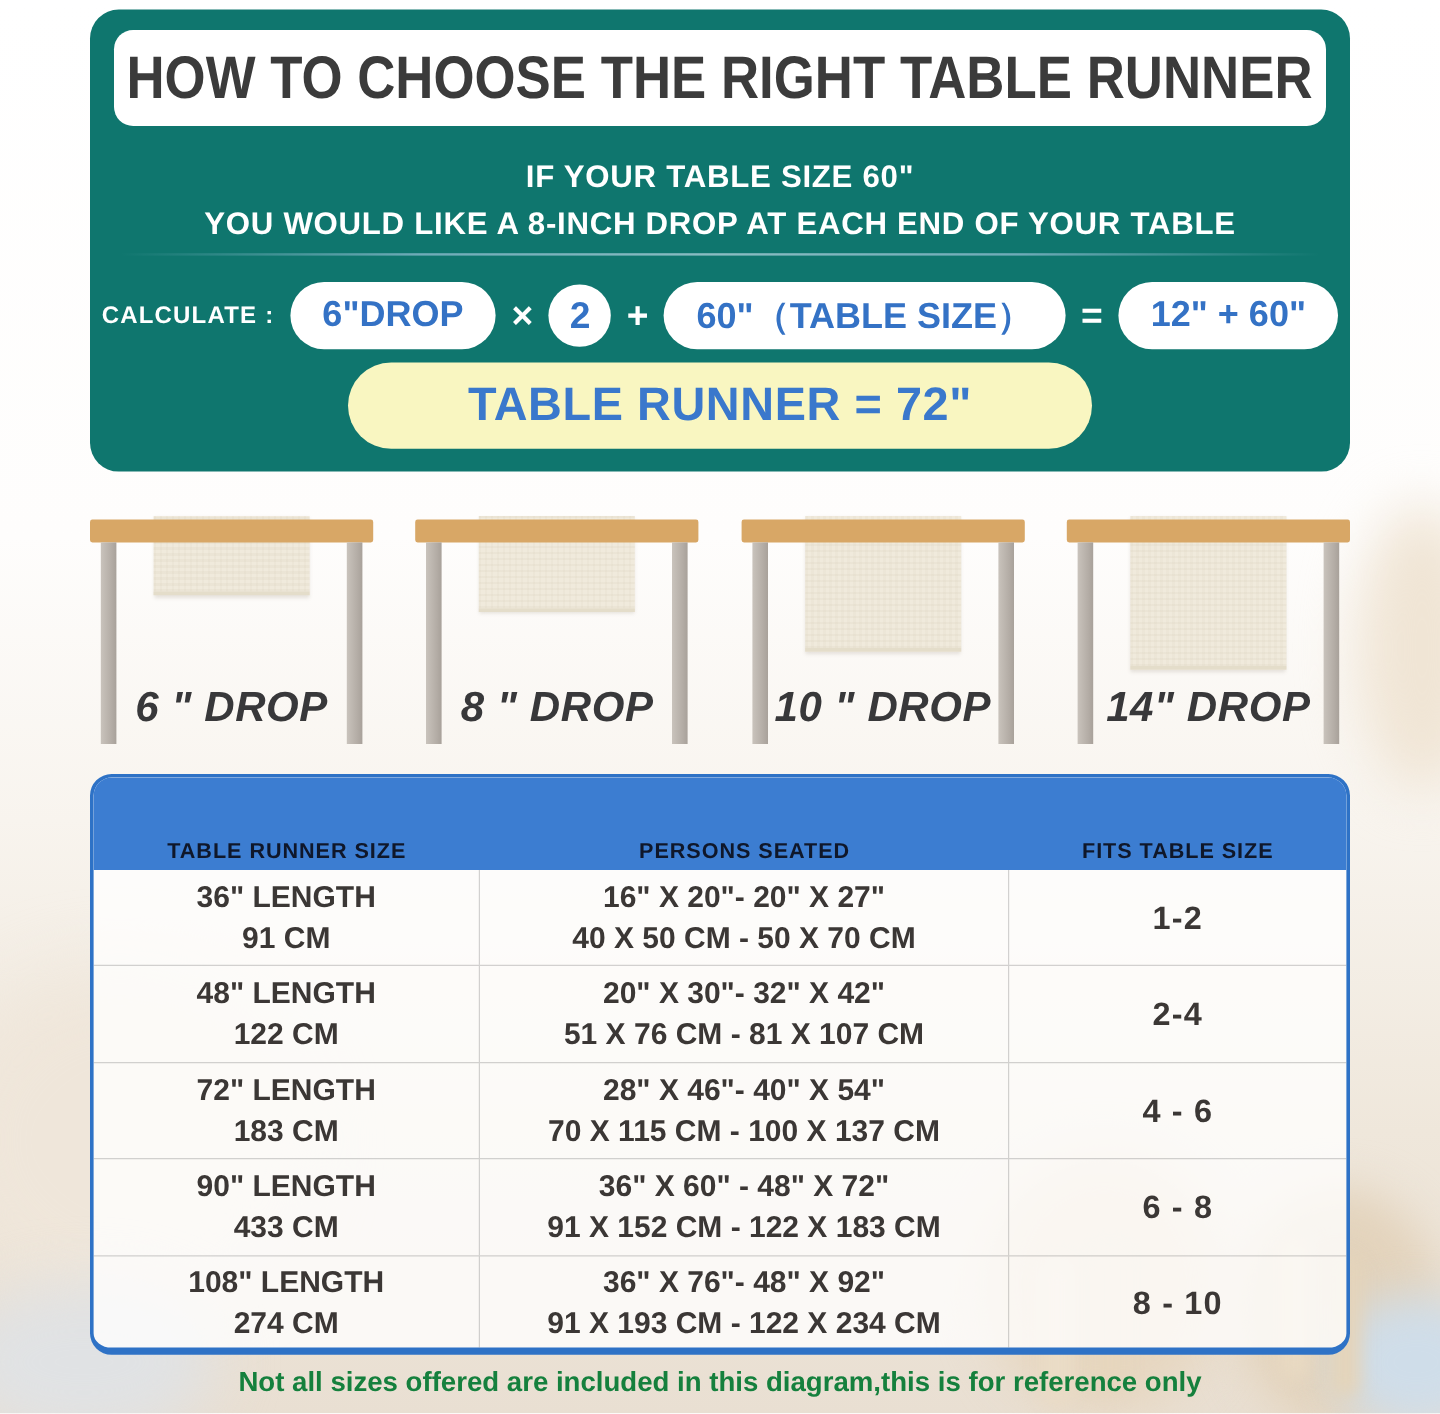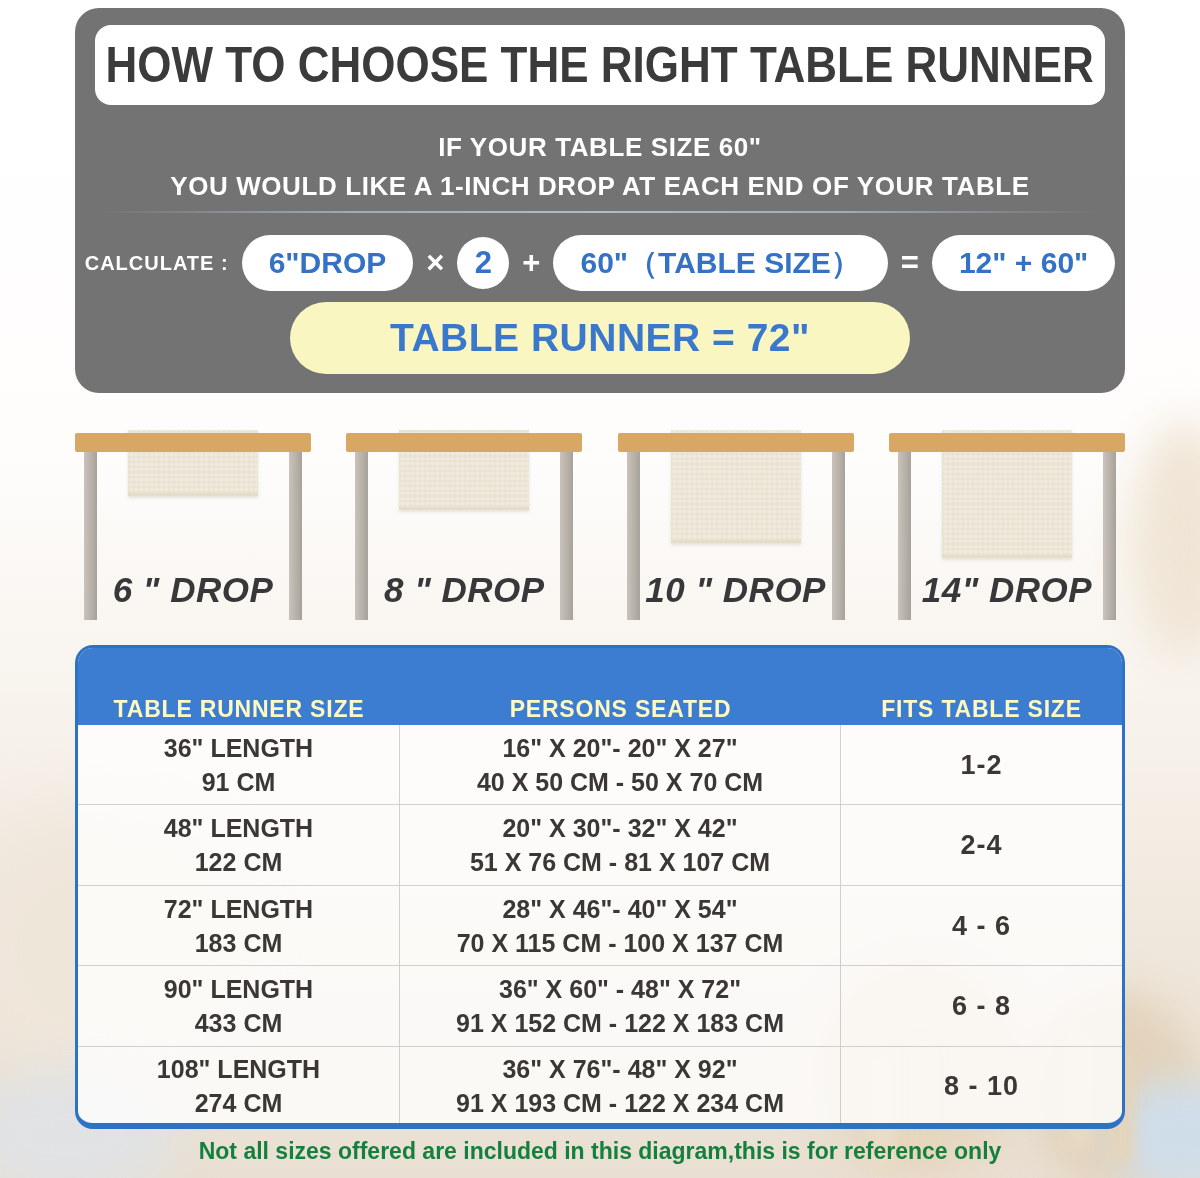--- a/index.html
+++ b/index.html
@@ -17,21 +17,21 @@
   .b5 { left:1130px; top:420px; width:110px; height:240px; background:#f0e5d5; filter:blur(22px); }
   .b6 { left:-40px; top:1070px; width:220px; height:130px; background:#e0e2e4; filter:blur(24px); }
   .slat { position:absolute; width:26px; height:120px; border-radius:12px; filter:blur(7px); }
   .s1 { left:868px; top:1050px; background:#ead d; background:#eadcc6; }
   .s2 { left:912px; top:1040px; background:#e6d6bd; }
   .s3 { left:1066px; top:1030px; background:#e8d9c2; }
   .s4 { left:1108px; top:1045px; background:#e4d4ba; }
 
   
   .top-panel { position:absolute; left:75px; top:8px; width:1050px; height:385px;
-               background:#737373; border-radius:24px; }
+               background:#0f766e; border-radius:24px; }
   .title-box { position:absolute; left:20px; top:17px; width:1010px; height:80px;
                background:#ffffff; border-radius:16px; display:flex; align-items:center; justify-content:center; }
   .title { font-size:50px; font-weight:bold; color:#3b3b3b; white-space:nowrap;
            transform:scaleX(0.88); letter-spacing:0; }
   .sub { position:absolute; left:0; width:100%; text-align:center; color:#ffffff;
          font-weight:bold; font-size:26px; letter-spacing:0.6px; }
   .sub1 { top:124px; }
   .sub2 { top:163px; }
   .divider { position:absolute; top:203px; left:25px; right:25px; height:2px;
              background:linear-gradient(90deg, rgba(255,255,255,0) 0%, rgba(190,215,245,0.55) 25%,
@@ -68,21 +68,21 @@
   .d10 { height:113px; } .d14 { height:128px; }
   .drop-label { position:absolute; top:137px; left:0; width:100%; text-align:center;
                 font-size:35px; font-weight:bold; font-style:italic; color:#38383a; letter-spacing:0.5px; }
 
   
   .size-panel { position:absolute; left:75px; top:645px; width:1050px; height:484px;
                 border:3px solid #2e72c6; border-bottom-width:6px; border-radius:18px;
                 overflow:hidden; background:rgba(255,255,255,0.78); }
   .size-header { height:77px; background:#3c7dd1; display:grid;
                  grid-template-columns:322px 441px 1fr; align-items:center; }
-  .th { text-align:center; color:#fef9c3; font-weight:bold; font-size:23px; letter-spacing:0.8px;margin-top:46px; }
+  .th { text-align:center; color:#0f172a; font-weight:bold; font-size:18px; letter-spacing:0.8px;margin-top:46px; }
   .size-body { display:flex; flex-direction:column; height:401px; }
   .tr { flex:1; display:grid; grid-template-columns:322px 441px 1fr; }
   .tr + .tr { border-top:1px solid rgba(130,130,130,0.35); }
   .td { display:flex; flex-direction:column; justify-content:center; text-align:center;
         color:#3b3735; font-weight:bold; font-size:25px; line-height:34px; }
   .c1, .c2 { border-right:1px solid rgba(130,130,130,0.35); }
   .persons { font-size:27px; letter-spacing:1px; }
 
   
   .footer-note { position:absolute; top:1138px; left:0; width:100%; text-align:center;
@@ -104,21 +104,21 @@
     <div class="slat s2"></div>
     <div class="slat s3"></div>
     <div class="slat s4"></div>
   </div>
 
   <div class="top-panel">
     <div class="title-box">
       <div class="title">HOW TO CHOOSE THE RIGHT TABLE RUNNER</div>
     </div>
     <div class="sub sub1">IF YOUR TABLE SIZE 60"</div>
-    <div class="sub sub2">YOU WOULD LIKE A 1-INCH DROP AT EACH END OF YOUR TABLE</div>
+    <div class="sub sub2">YOU WOULD LIKE A 8-INCH DROP AT EACH END OF YOUR TABLE</div>
     <div class="divider"></div>
 
     <div class="calc-row">
       <span class="calc-label">CALCULATE :</span>
       <span class="pill">6"DROP</span>
       <span class="op">×</span>
       <span class="mult-circle">2</span>
       <span class="op">+</span>
       <span class="pill">60"（TABLE SIZE）</span>
       <span class="op">=</span>

